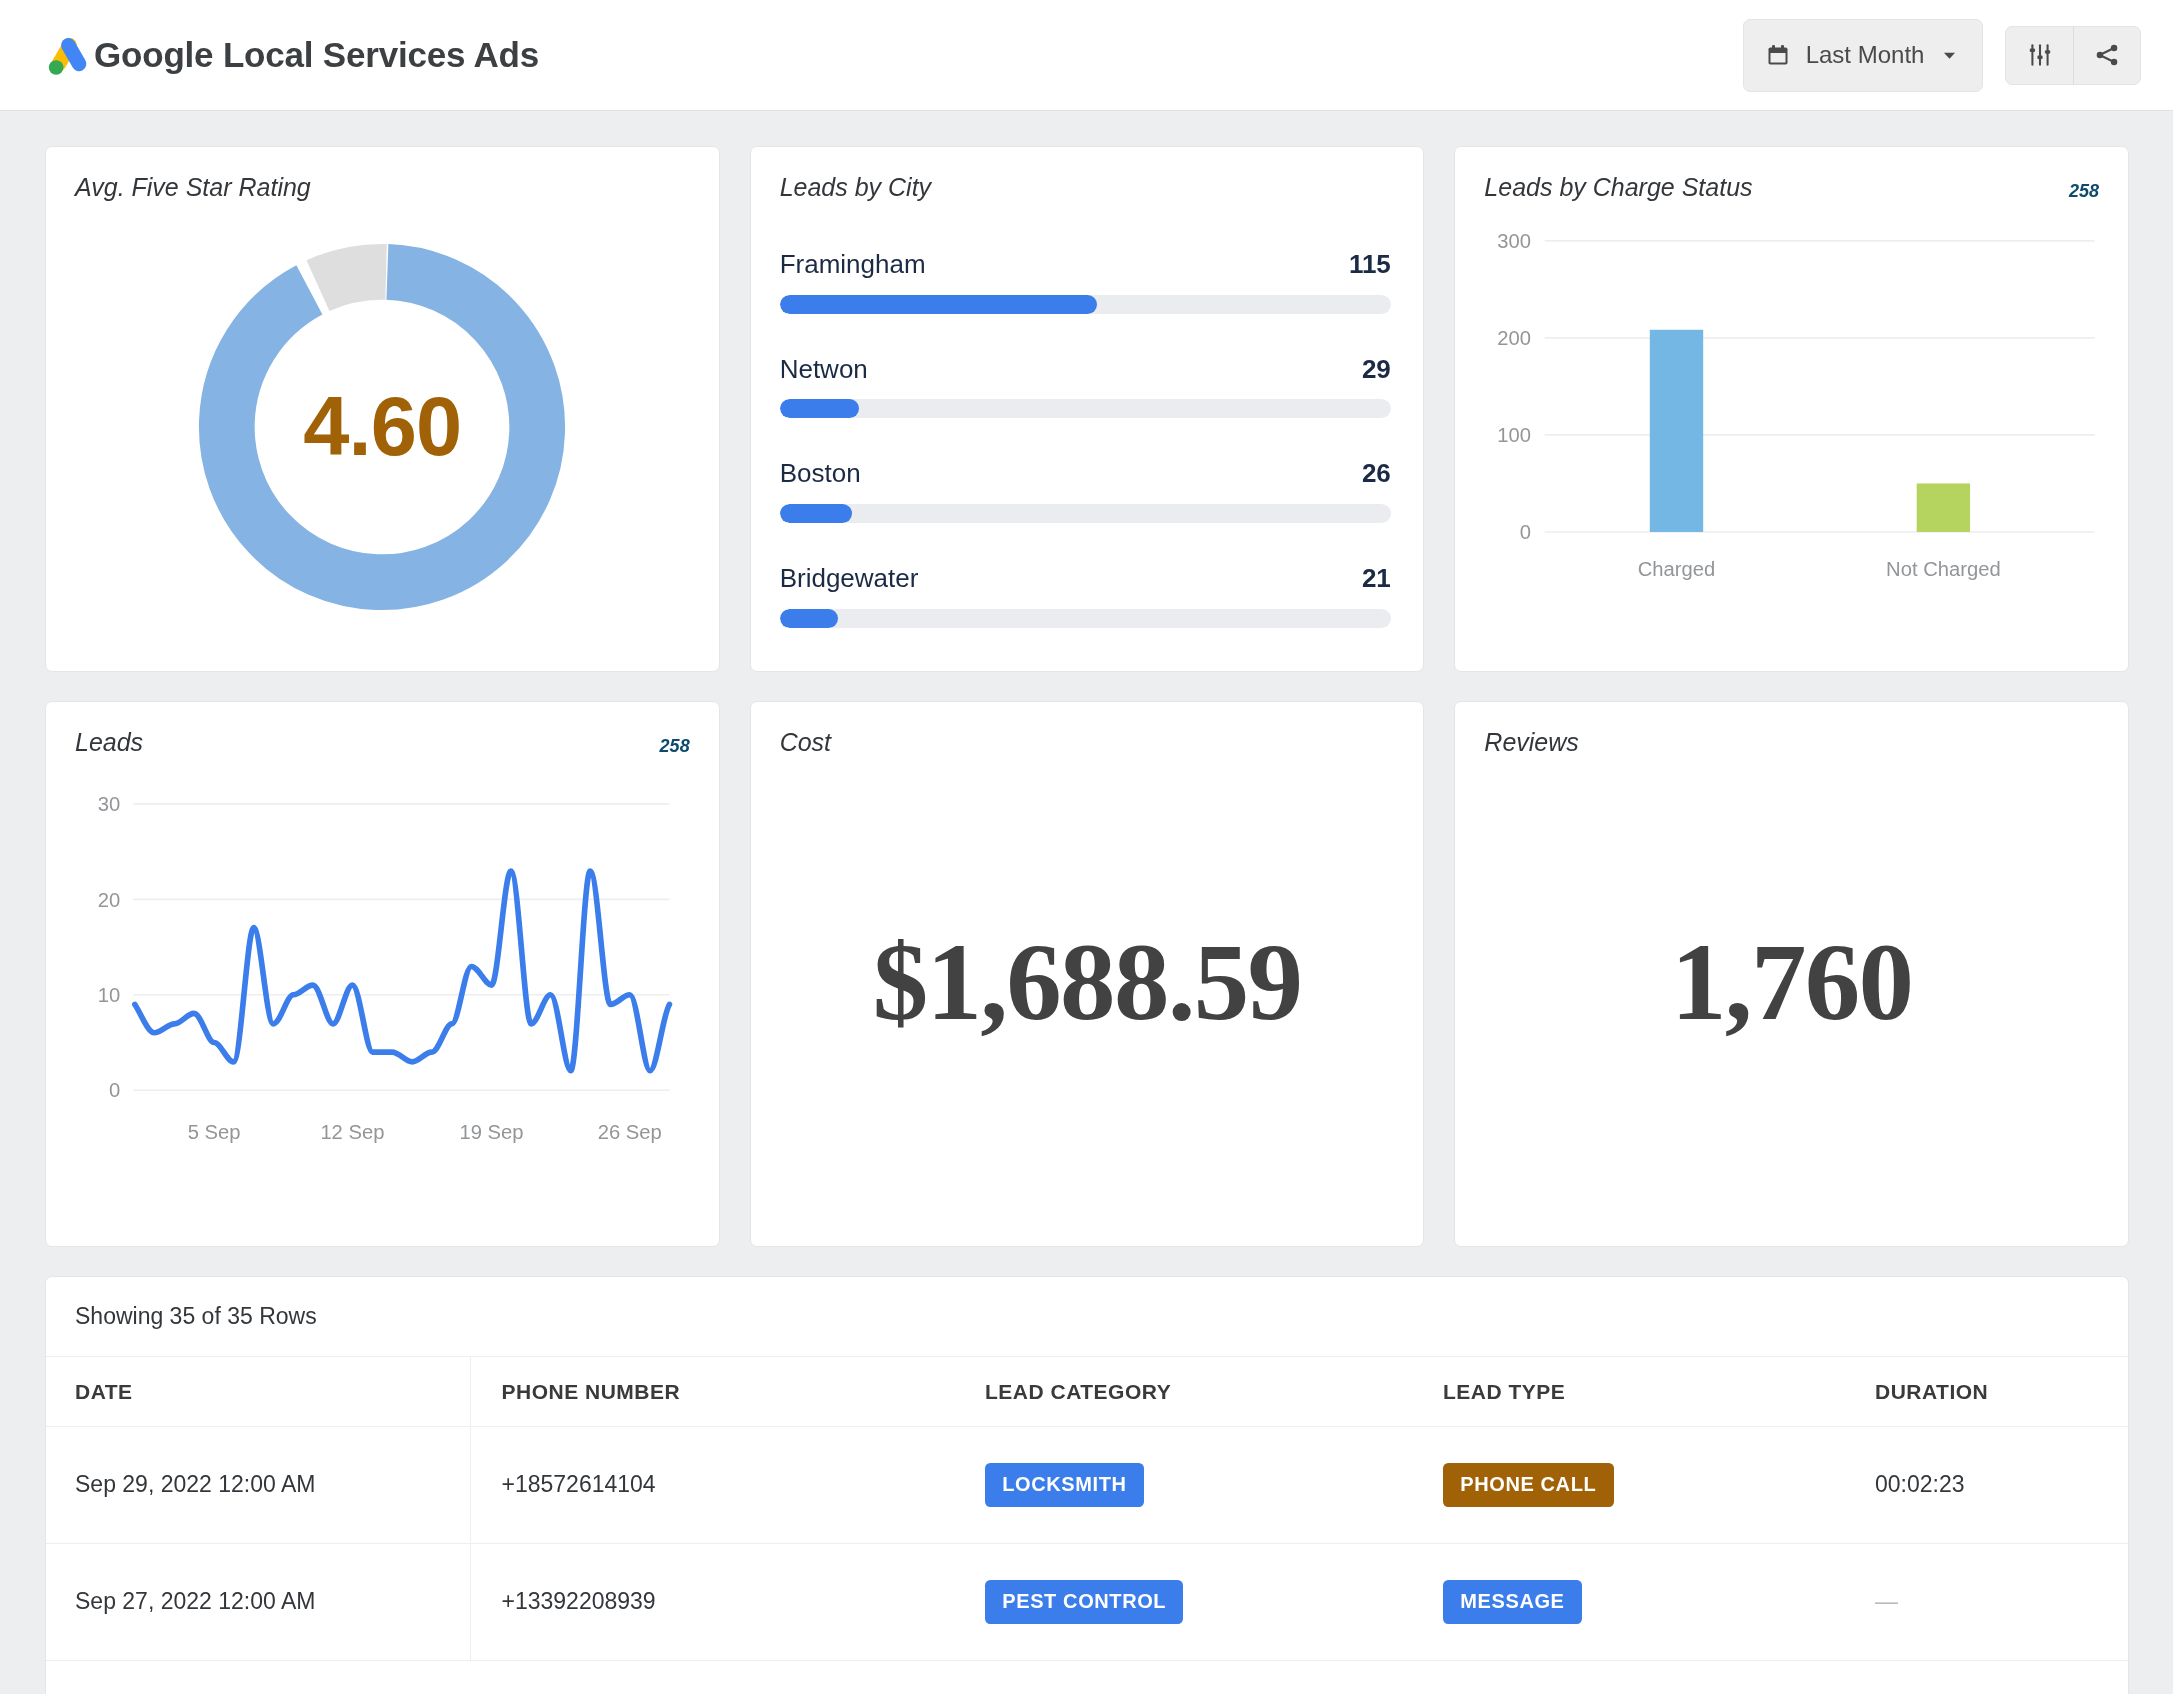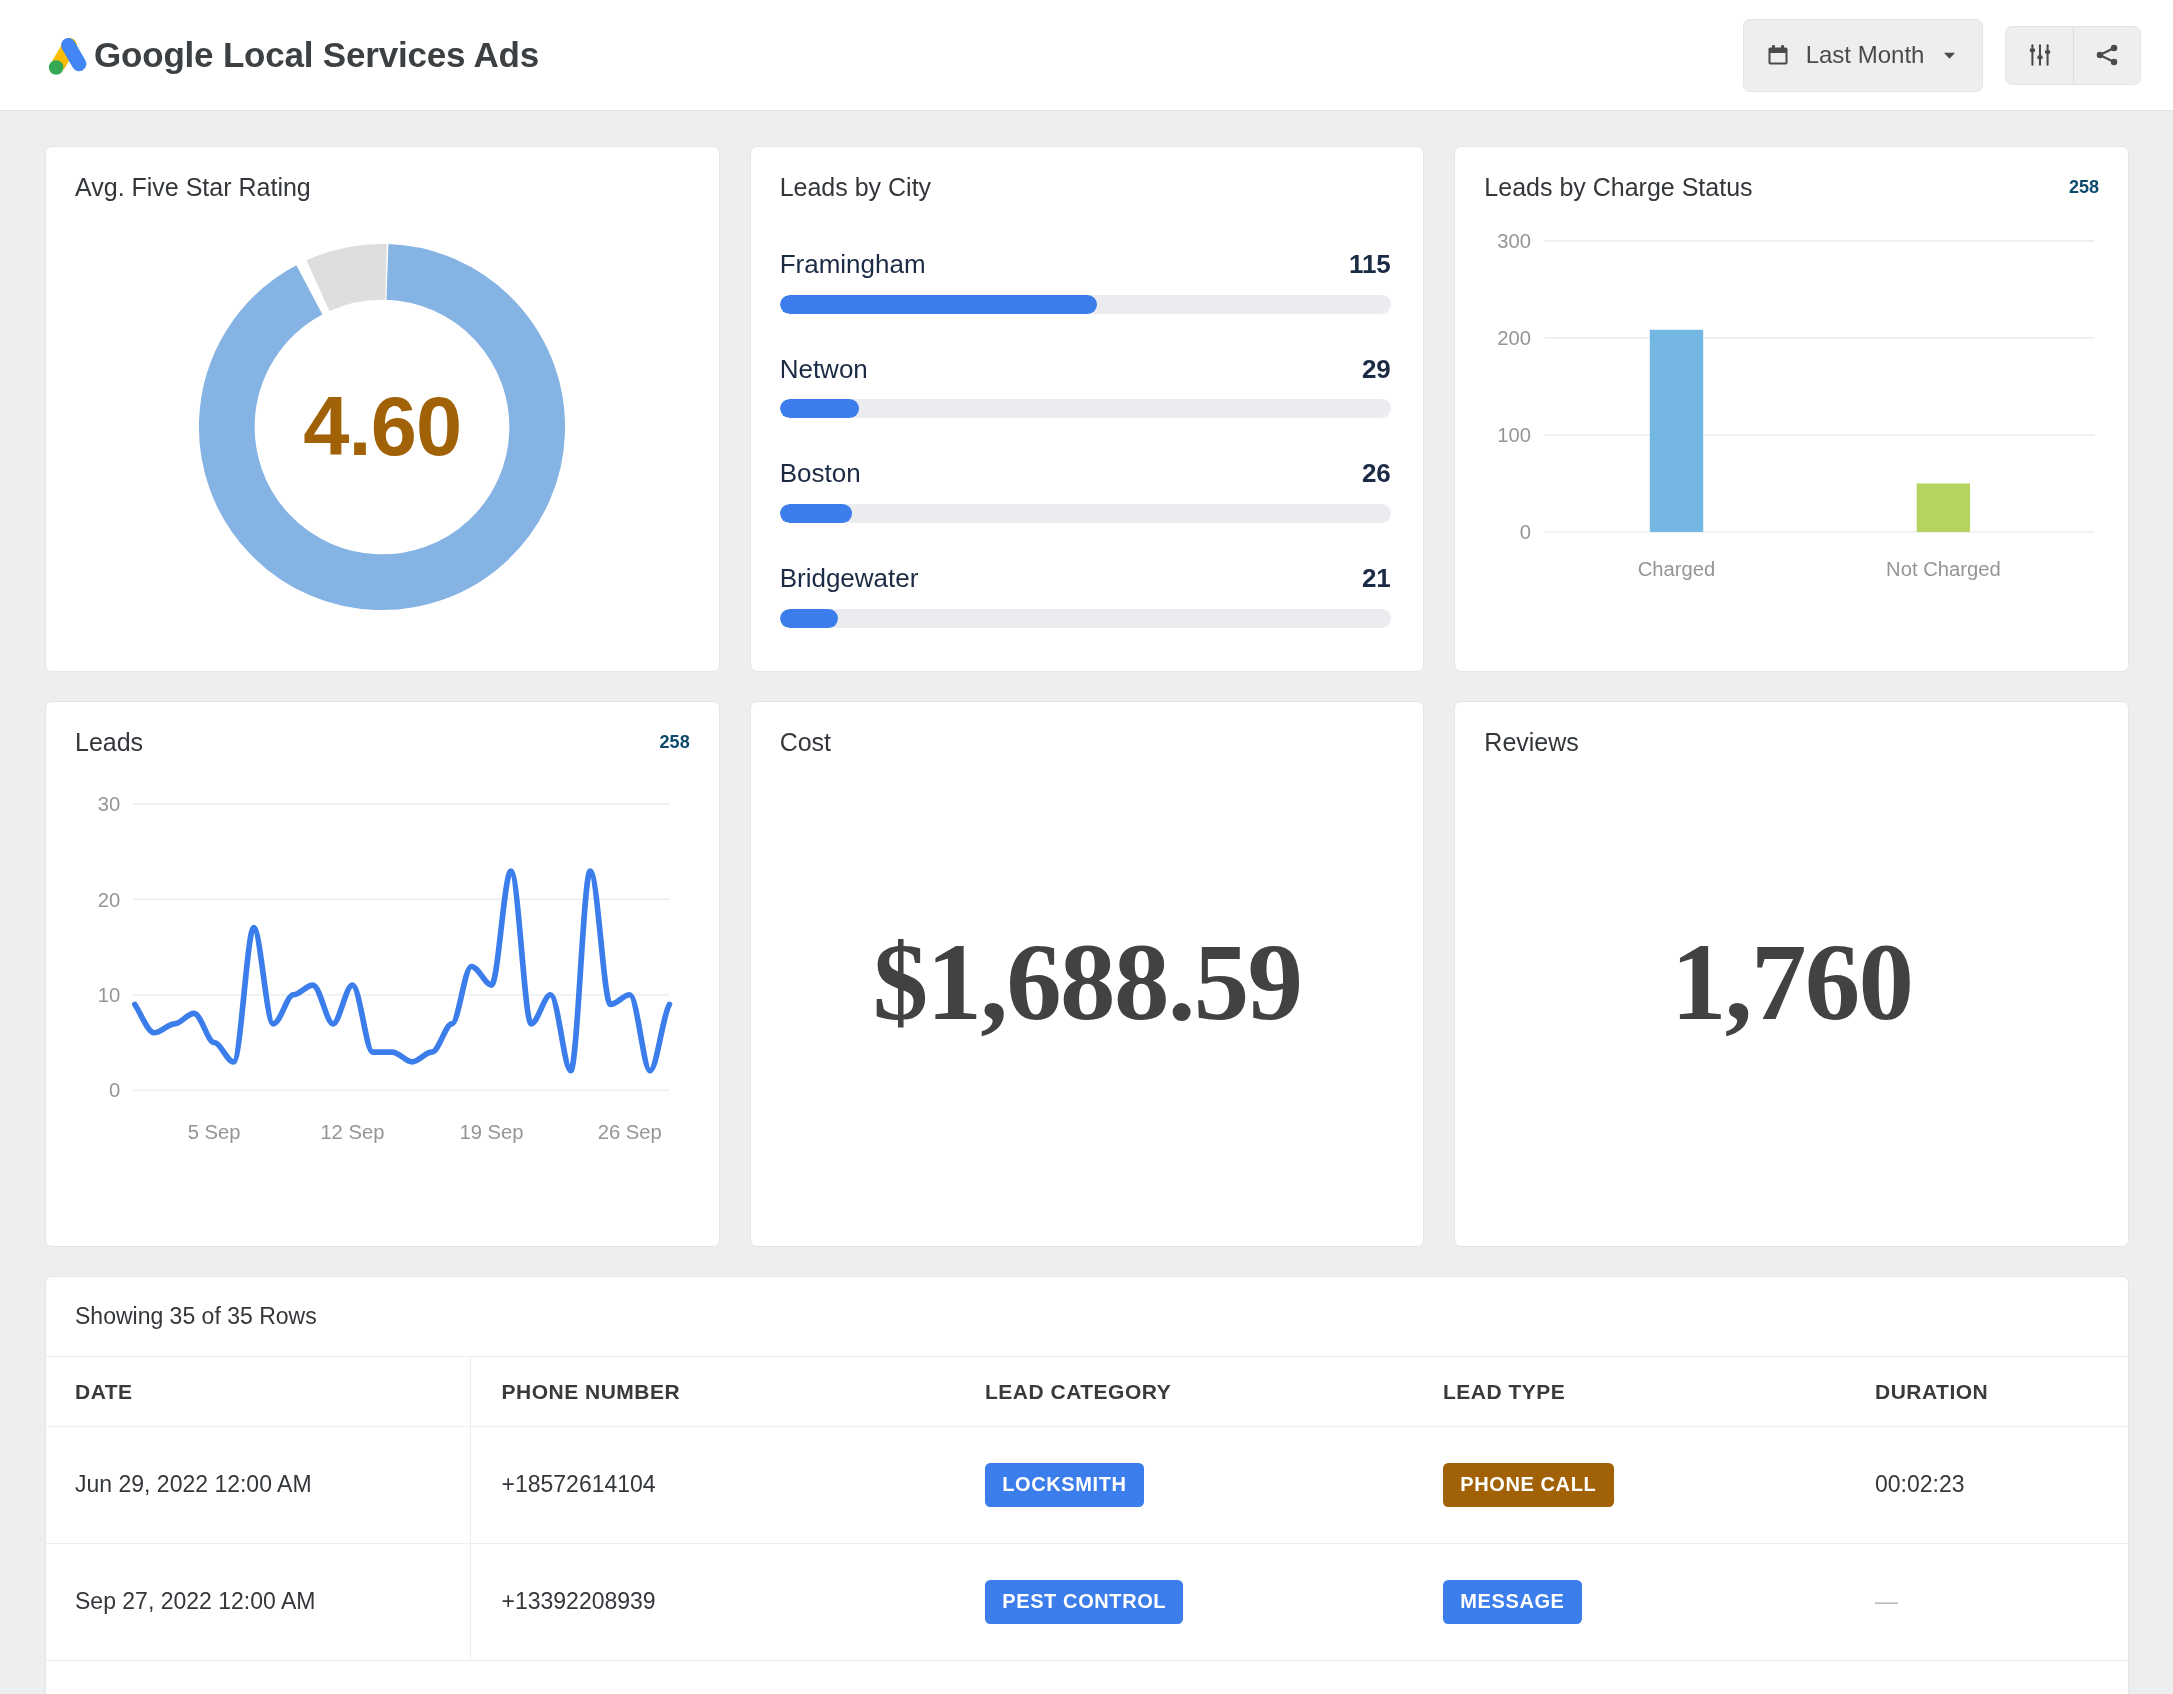--- a/index.html
+++ b/index.html
@@ -83,22 +83,23 @@
   }
   .card {
     background: #ffffff;
     border: 0.9px solid #e3e5e7;
     border-radius: 7px;
     padding: 26px 29px;
     position: relative;
   }
   .card-h {
     display: flex;
-    align-items: center;
+    align-items: flex-end;
     justify-content: space-between;
+    font-style: italic;
   }
   .card-title {
     font-size: 25px;
     color: #33373b;
     font-weight: normal;
   }
   .card-kpi {
     font-size: 18px;
     font-weight: bold;
     color: #0c4a6e;
@@ -452,21 +453,21 @@
       <tr>
         <th class="c1">DATE</th>
         <th class="c2">PHONE NUMBER</th>
         <th class="c3">LEAD CATEGORY</th>
         <th class="c4">LEAD TYPE</th>
         <th class="c5">DURATION</th>
       </tr>
     </thead>
     <tbody>
       <tr>
-        <td class="c1">Jun 29, 2022 12:00 AM</td>
+        <td class="c1">Sep 29, 2022 12:00 AM</td>
         <td class="c2">+18572614104</td>
         <td class="c3">
           <span class="badge badge-blue">LOCKSMITH</span>
         </td>
         <td class="c4">
           <span class="badge badge-green">PHONE CALL</span>
         </td>
         <td class="c5">00:02:23</td>
       </tr>
       <tr>

